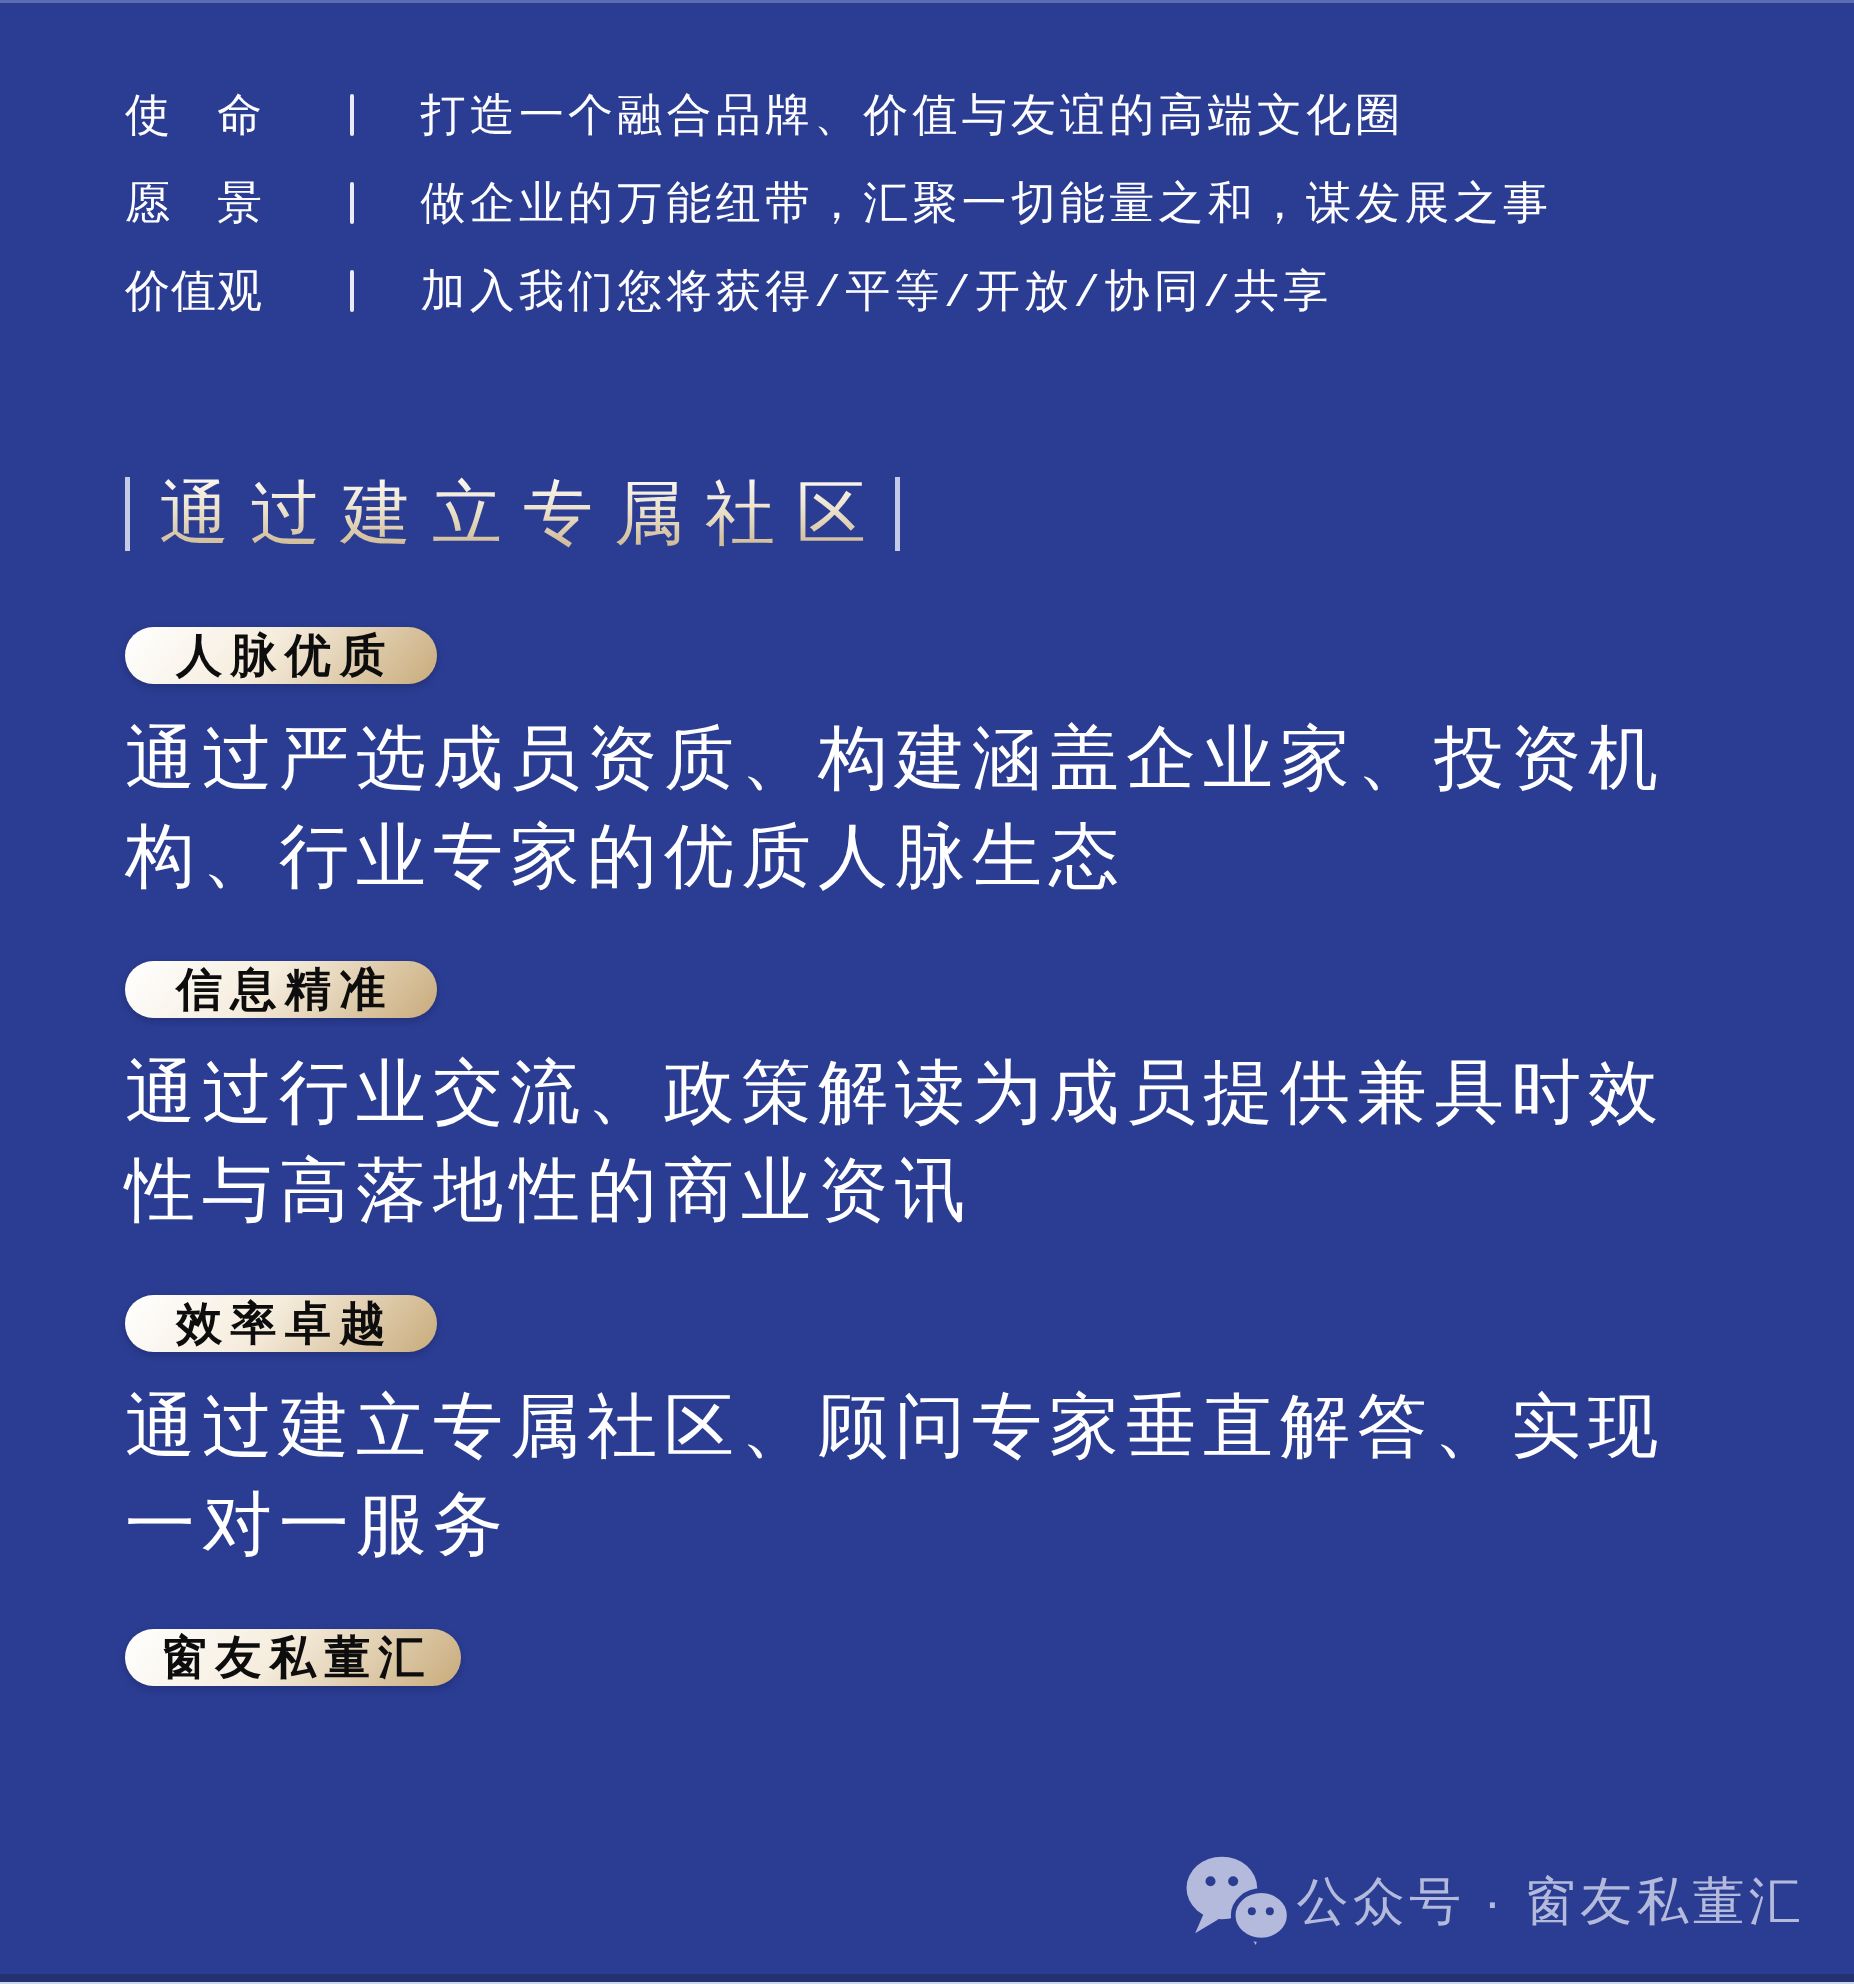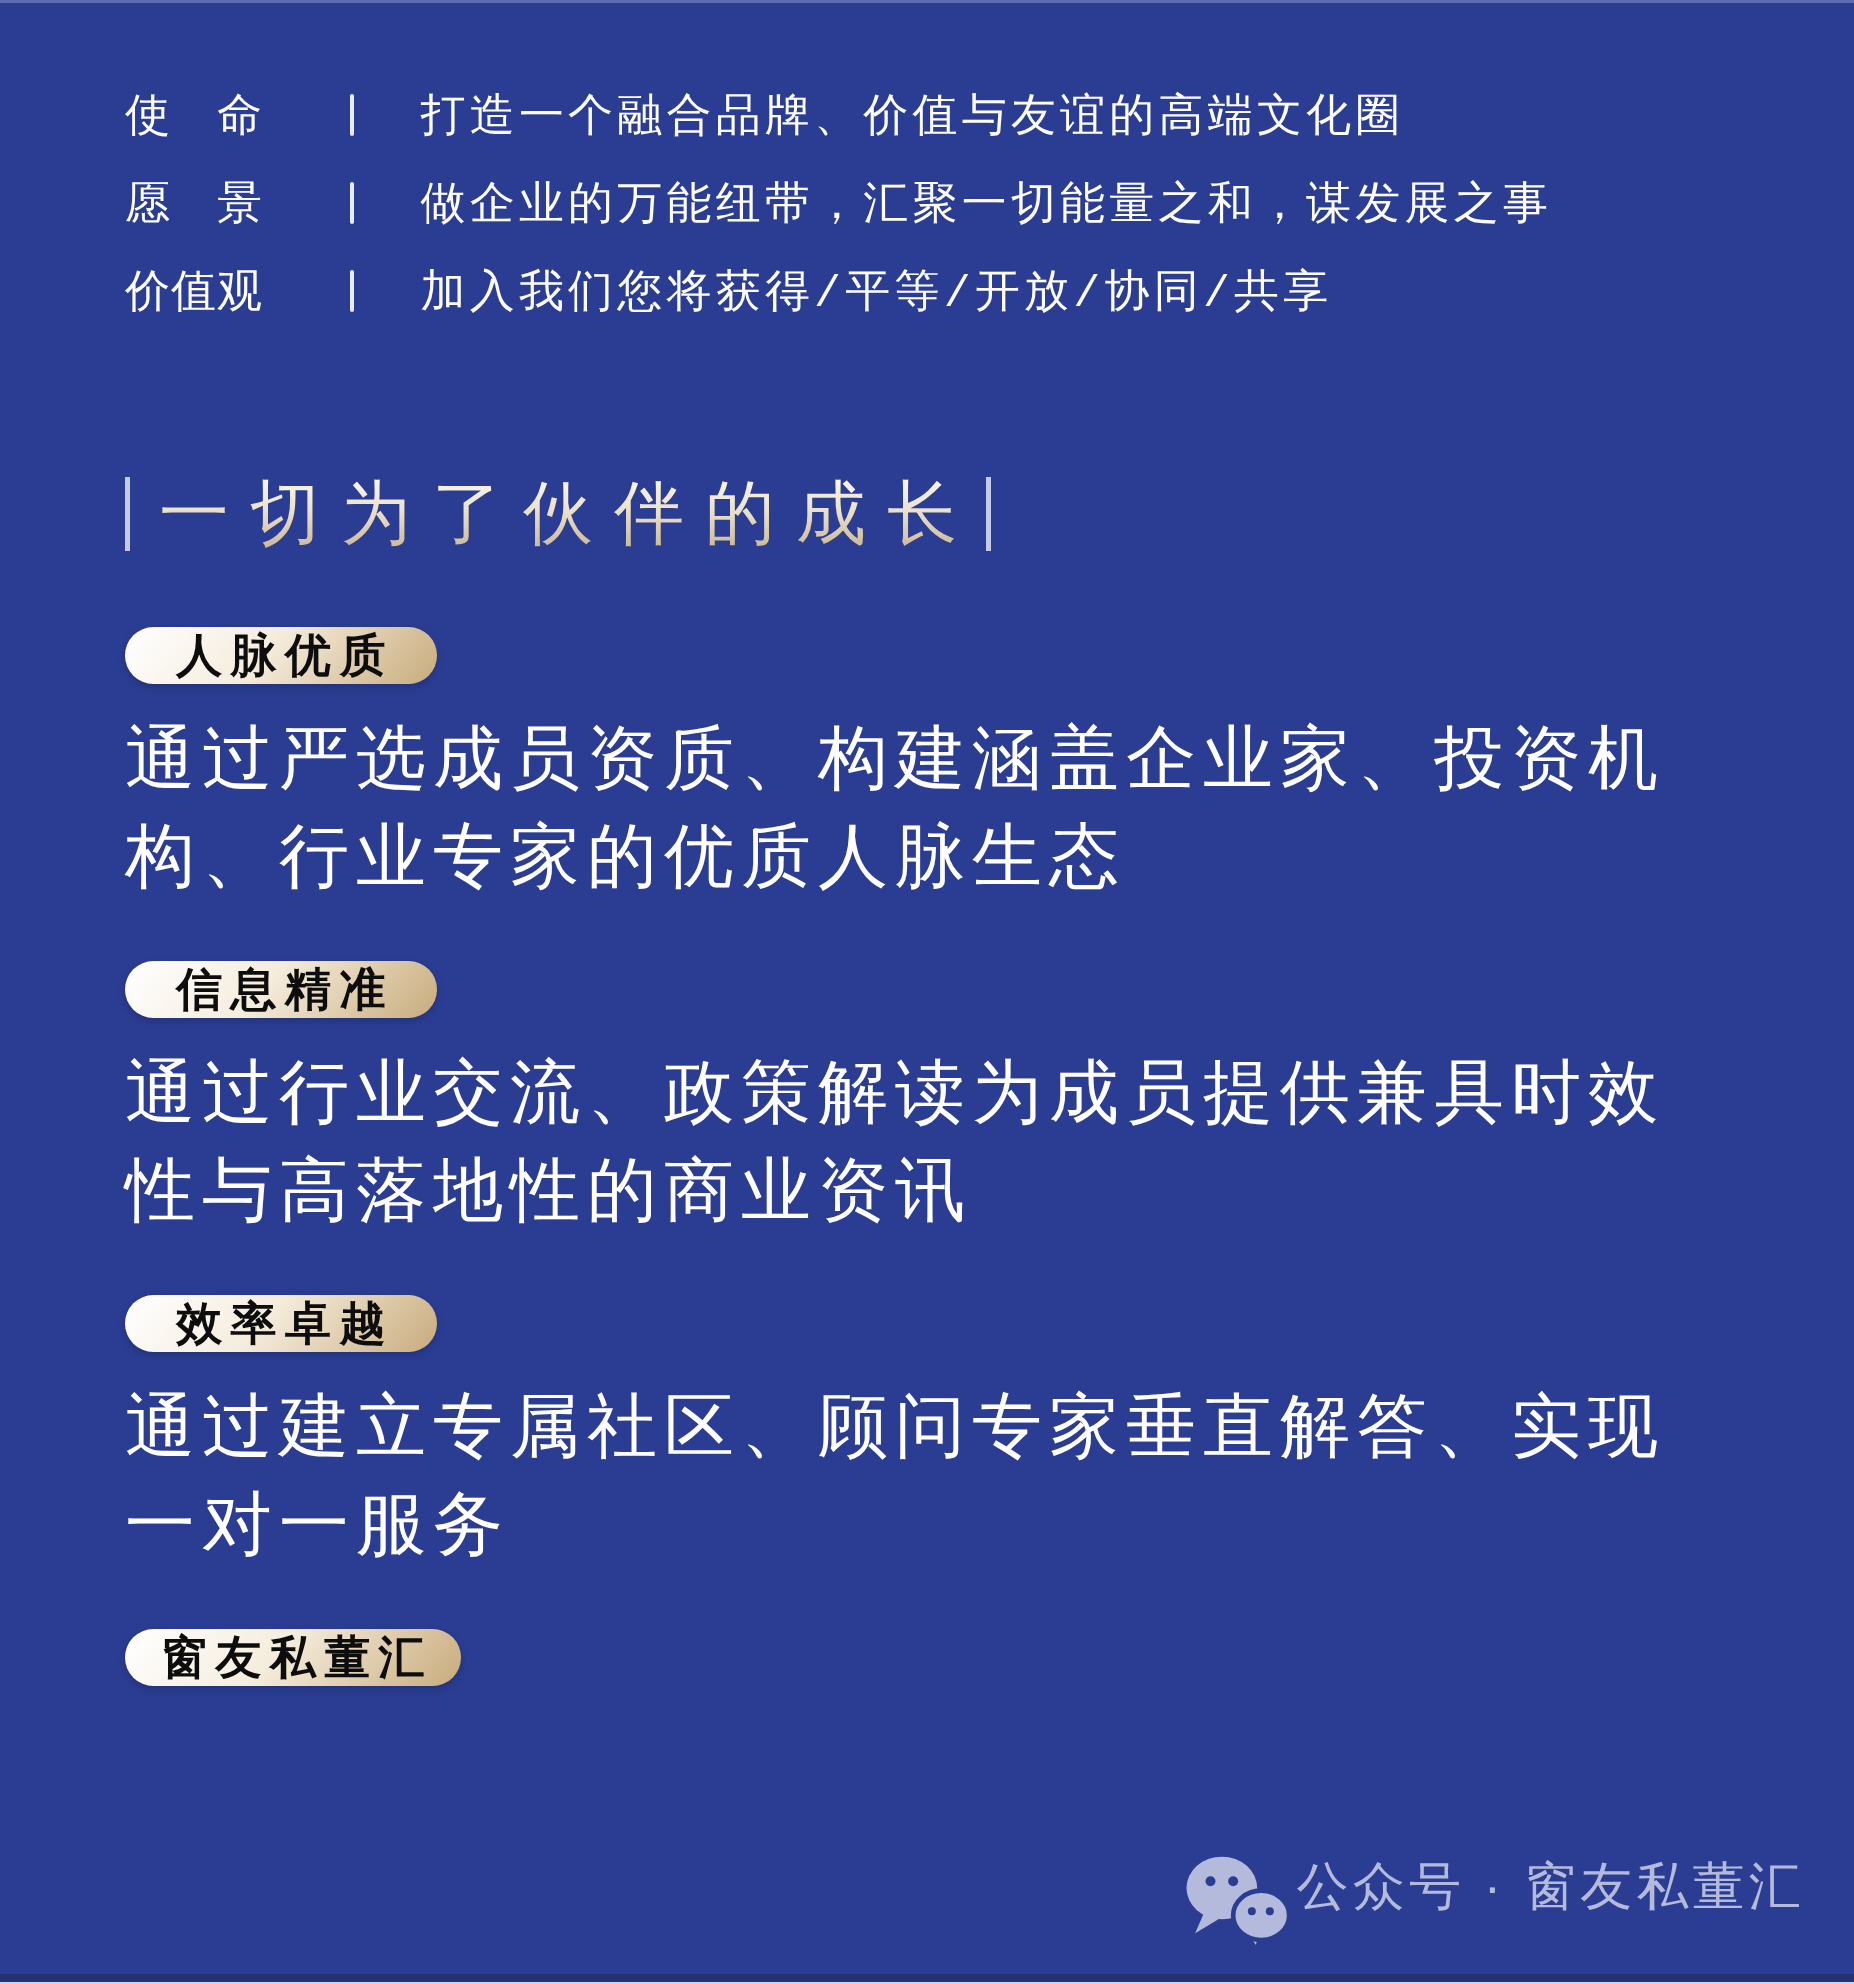--- a/index.html
+++ b/index.html
@@ -64,21 +64,21 @@
   .benefit-text{
     margin-top:25px;
     color:#ffffff;font-size:70px;line-height:98px;letter-spacing:7px;
     font-weight:500;
     word-break:break-all;
   }
 
   
   .footer{
     position:absolute;right:50px;bottom:33px;
-    display:flex;align-items:flex-start;
+    display:flex;align-items:center;
     color:#b3badb;font-size:52px;letter-spacing:4.2px;font-weight:500;
     white-space:nowrap;
   }
   .wechat-icon{width:117px;height:100px;flex:0 0 117px;}
 </style>
 </head>
 <body>
 
 <div class="poster">
   <div class="top-edge"></div>
@@ -106,21 +106,21 @@
           <span>值</span>
           <span>观</span>
         </div>
       <div class="mission-divider"></div>
       <div class="mission-text">加入我们您将获得/平等/开放/协同/共享</div>
     </div>
   </div>
 
   <div class="section-heading">
     <div class="heading-bar"></div>
-    <div class="heading-text">一切为了伙伴的成长</div>
+    <div class="heading-text">通过建立专属社区</div>
     <div class="heading-bar"></div>
   </div>
 
   <div class="benefits">
     <div class="benefit">
       <div class="benefit-badge">人脉优质</div>
       <div class="benefit-text">通过严选成员资质、构建涵盖企业家、投资机构、行业专家的优质人脉生态</div>
     </div>
     <div class="benefit">
       <div class="benefit-badge">信息精准</div>

